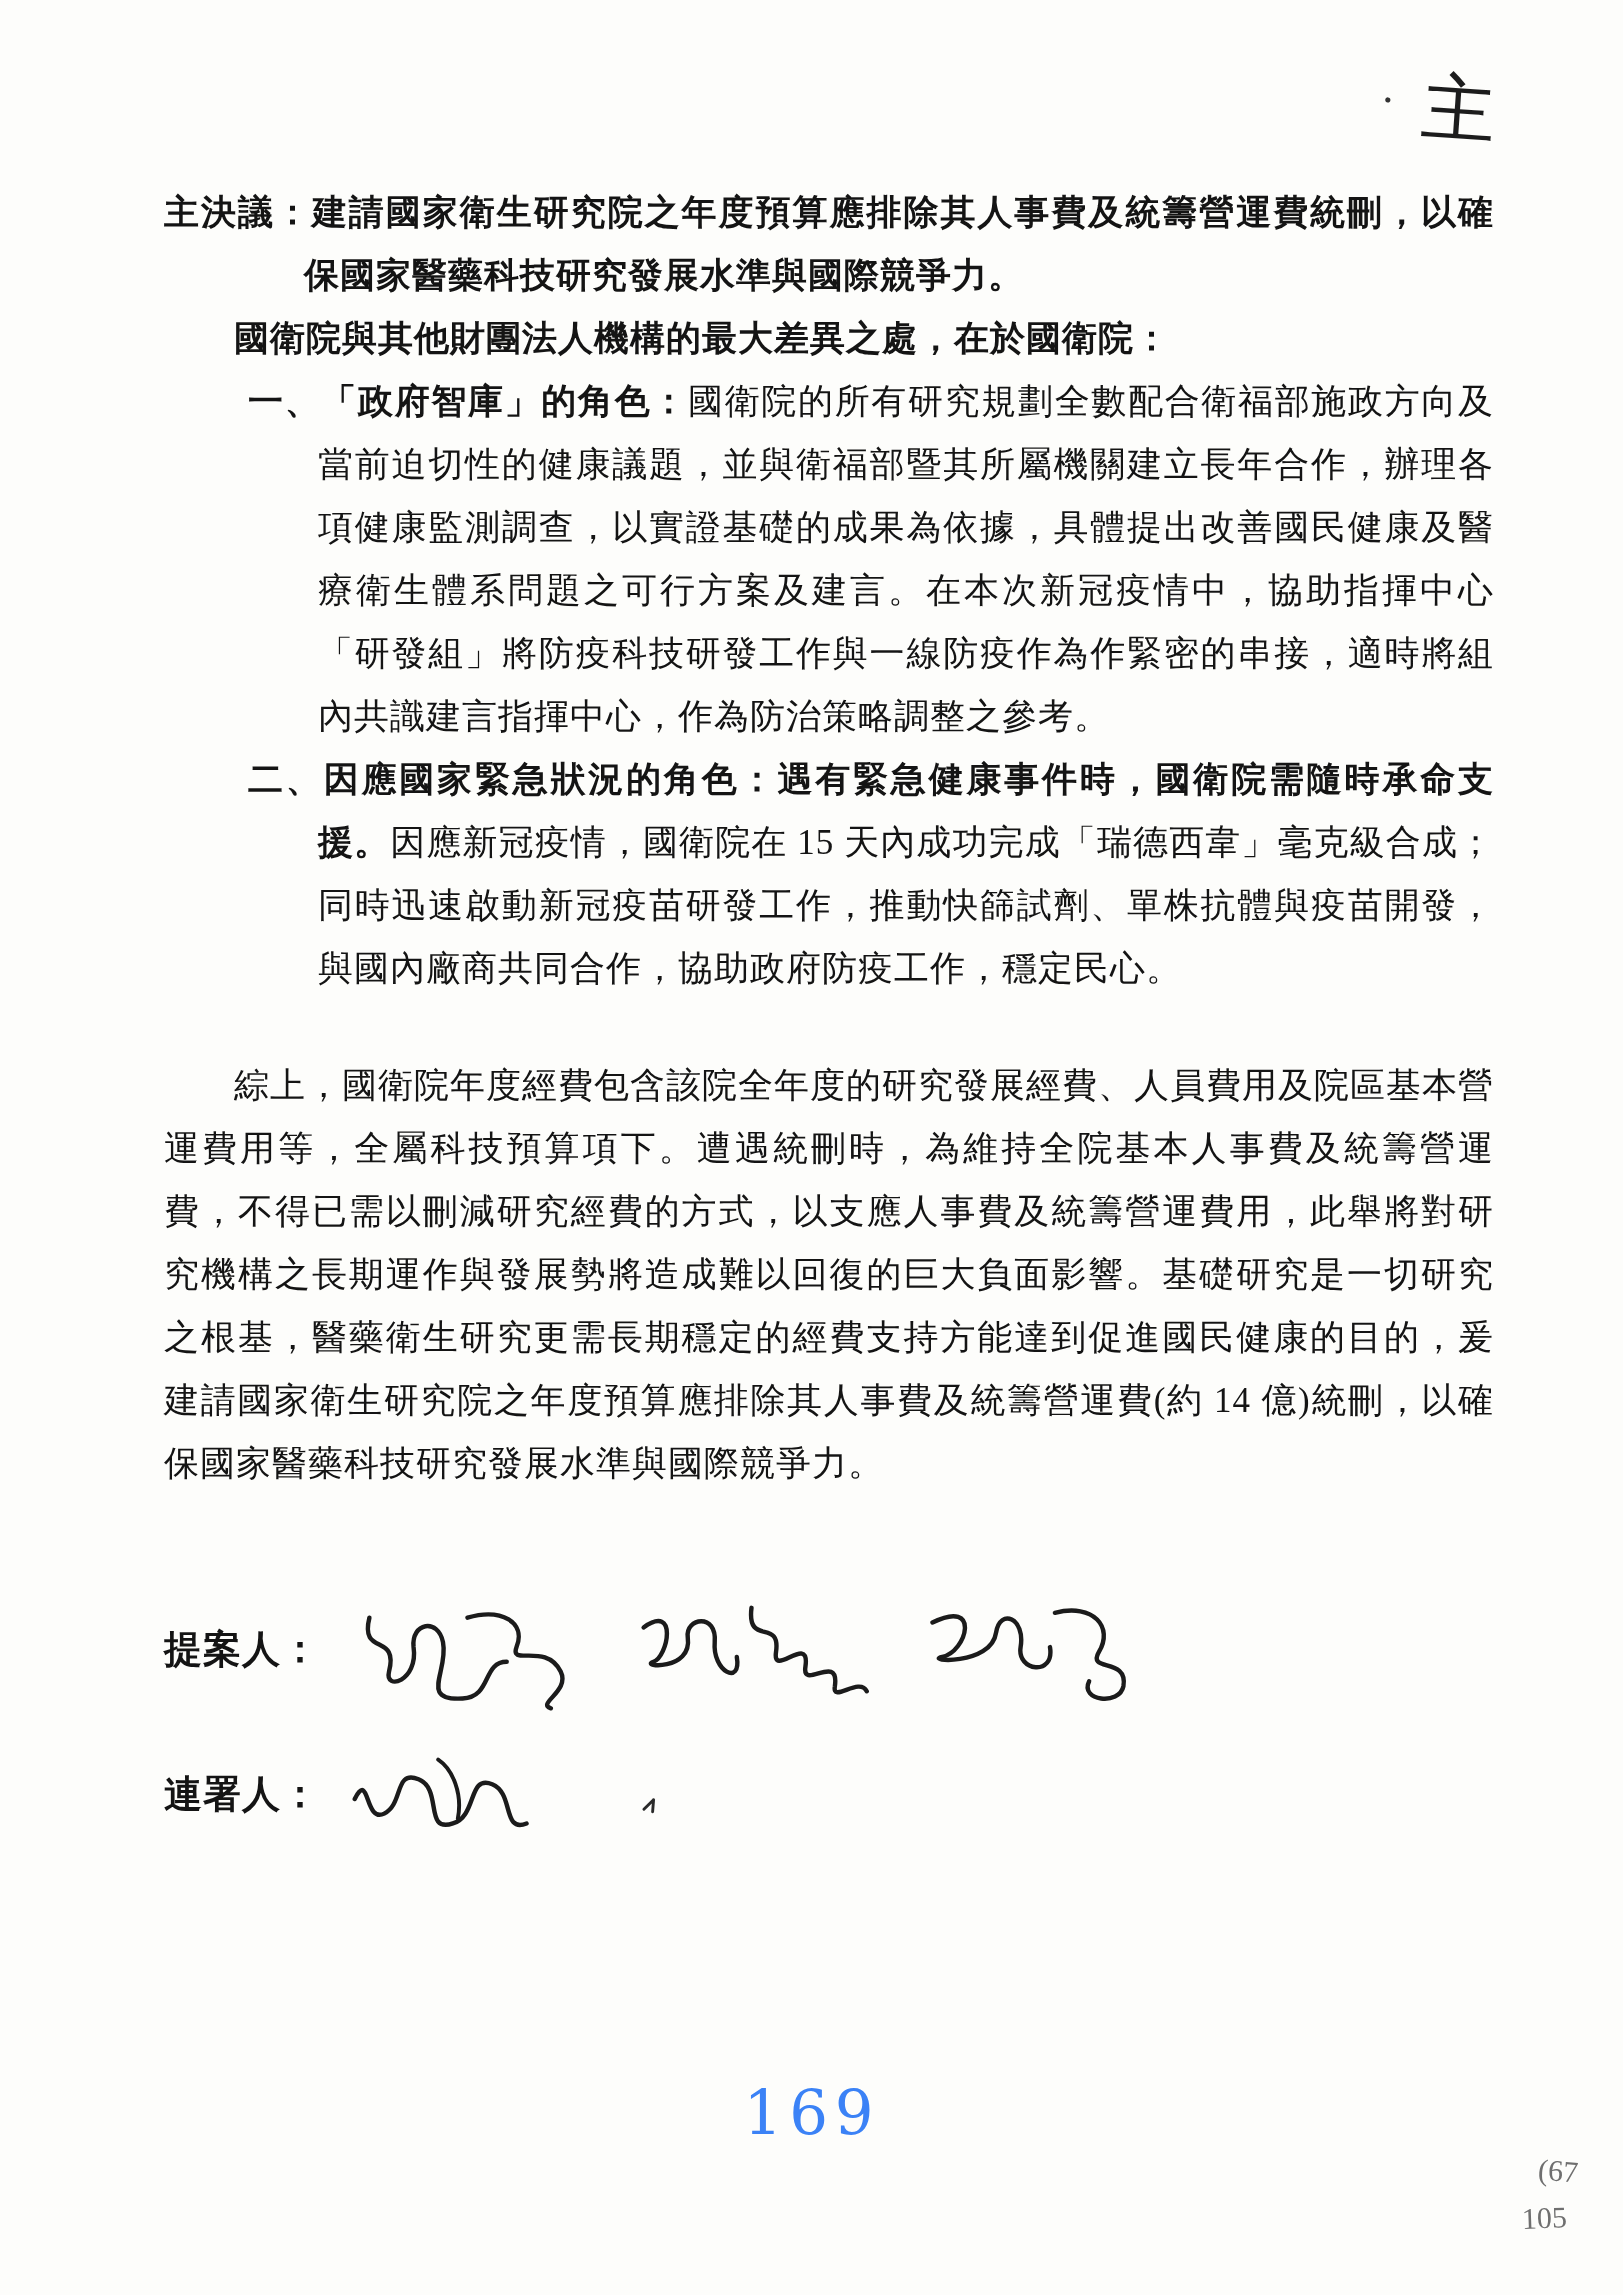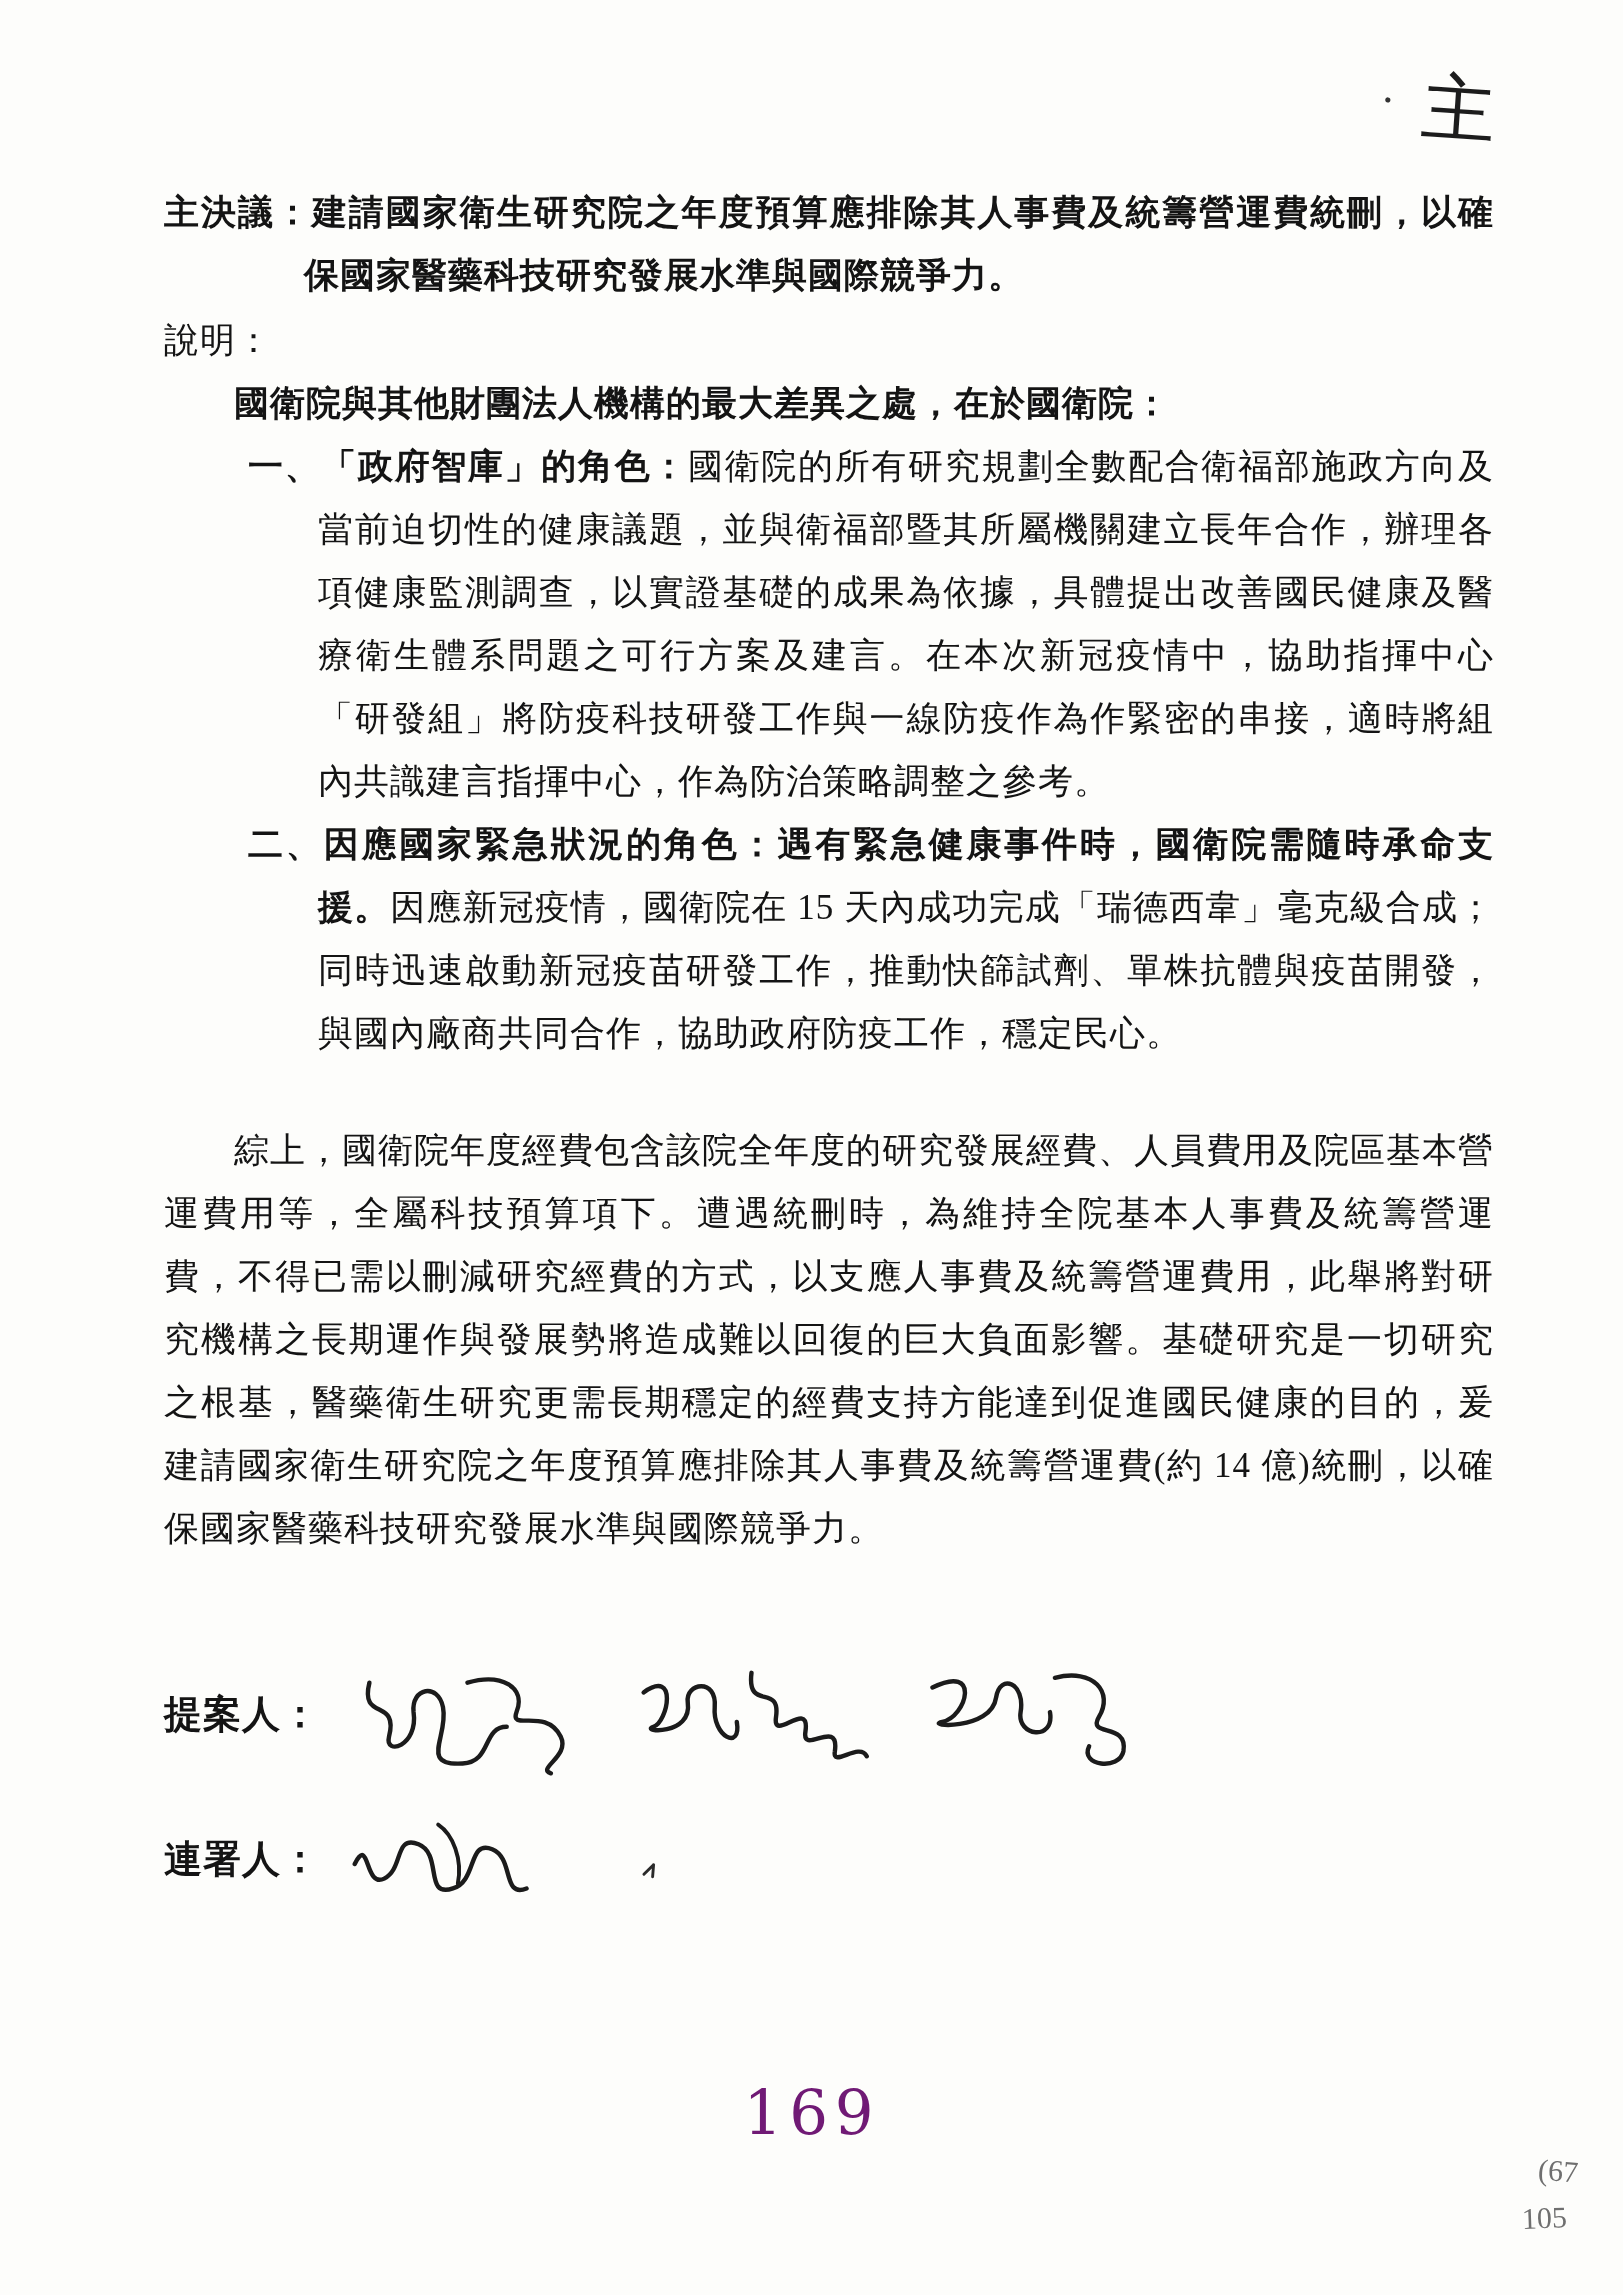--- a/index.html
+++ b/index.html
@@ -65,21 +65,21 @@
   }
   .page-number {
     position: absolute;
     bottom: 147px;
     left: 0;
     width: 100%;
     text-align: center;
     font-family: "DejaVu Serif", serif;
     font-size: 61px;
     letter-spacing: 6.9px;
-    color: #701a75;
+    color: #3b82f6;
   }
   .hw-bottom-right {
     position: absolute;
     right: 44px;
     bottom: 54px;
     color: #6f6f6f;
     font-size: 30px;
     line-height: 47px;
     transform: rotate(8deg);
     text-align: left;
@@ -99,21 +99,20 @@
   <div class="hw hw-top-right">
     <span class="dot">·</span><span>主</span>
   </div>
 
   <div class="content">
 
     <div class="resolution">
       <span>主決議：</span><span>建請國家衛生研究院之年度預算應排除其人事費及統籌營運費統刪，以確保國家醫藥科技研究發展水準與國際競爭力。</span>
     </div>
 
-    <div class="plain-label">說明：</div>
 
 
     <div class="subhead">國衛院與其他財團法人機構的最大差異之處，在於國衛院：</div>
 
     <div class="list-item">
       <span class="bold">一、</span><span class="bold">「政府智庫」的角色：</span><span>國衛院的所有研究規劃全數配合衛福部施政方向及當前迫切性的健康議題，並與衛福部暨其所屬機關建立長年合作，辦理各項健康監測調查，以實證基礎的成果為依據，具體提出改善國民健康及醫療衛生體系問題之可行方案及建言。在本次新冠疫情中，協助指揮中心「研發組」將防疫科技研發工作與一線防疫作為作緊密的串接，適時將組內共識建言指揮中心，作為防治策略調整之參考。</span>
     </div>
 
     <div class="list-item">
       <span class="bold">二、</span><span class="bold">因應國家緊急狀況的角色：遇有緊急健康事件時，國衛院需隨時承命支援。</span><span>因應新冠疫情，國衛院在 15 天內成功完成「瑞德西韋」毫克級合成；同時迅速啟動新冠疫苗研發工作，推動快篩試劑、單株抗體與疫苗開發，與國內廠商共同合作，協助政府防疫工作，穩定民心。</span>

